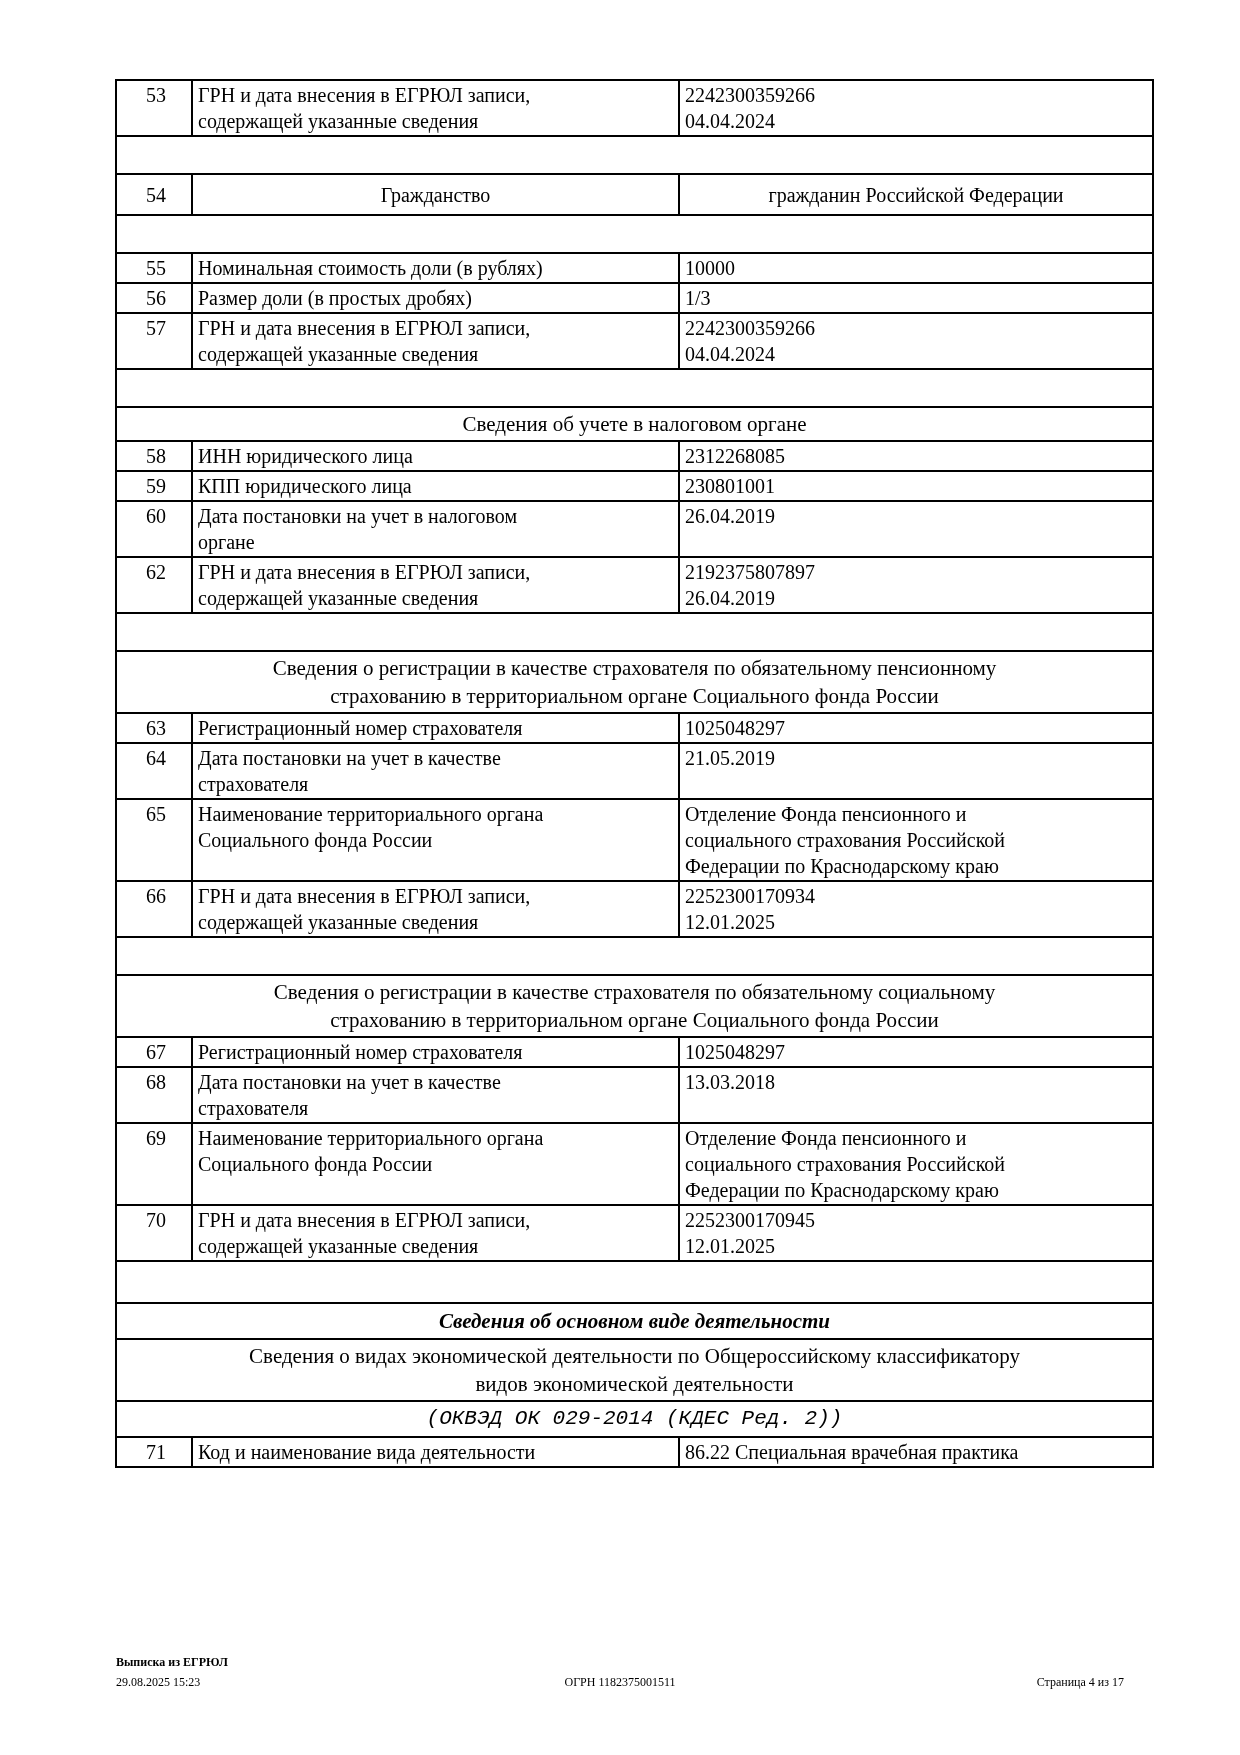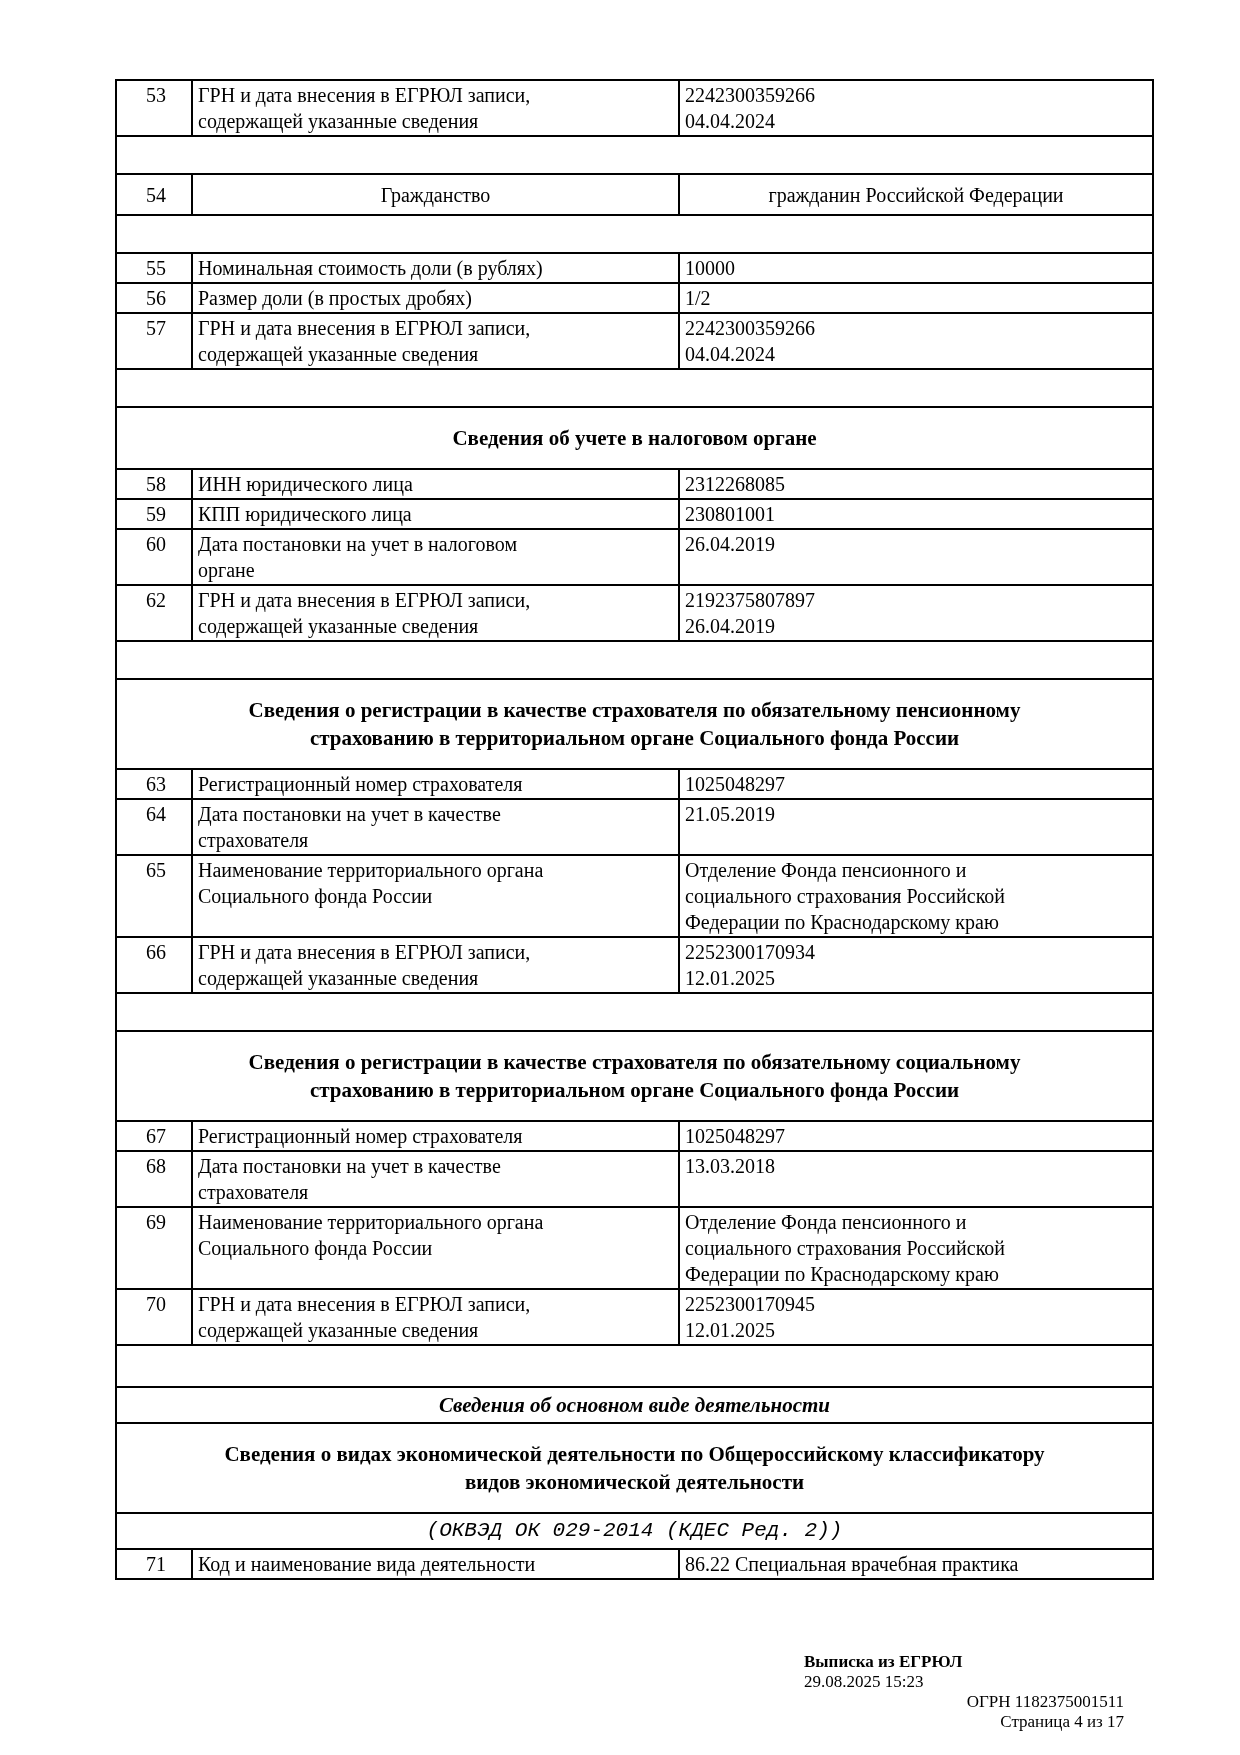--- a/index.html
+++ b/index.html
@@ -40,46 +40,45 @@
     padding: 0;
   }
   .doc-table tr.spacer-row.tall td { height: 40px; }
   .doc-table tr.pad-row td {
     height: 37px;
     vertical-align: middle;
     text-align: center;
   }
   .doc-table td.section {
     text-align: center;
-    font-weight: bold;
+    font-weight: normal;
     font-size: 21px;
     line-height: 28px;
-    padding: 16px 6px;
+    padding: 2px 6px;
     vertical-align: middle;
   }
   .doc-table td.subsection {
     text-align: center;
     font-style: italic;
     font-weight: bold;
     font-size: 21px;
     line-height: 26px;
     height: 32px;
     vertical-align: middle;
   }
   .doc-table td.subsection.light { font-weight: normal; font-family: Liberation Mono, monospace; }
   .footer {
     position: absolute;
     left: 116px;
     top: 1652px;
     width: 1008px;
     display: flex;
     align-items: flex-end;
-    font-size: 17px;
+    font-size: 12px;
     line-height: 20px;
-    flex-direction: column;
   }
   .footer .f-left  { width: 320px; text-align: left; }
   .footer .f-left .doc-type { font-weight: bold; }
   .footer .f-center { flex: 1; text-align: center; }
   .footer .f-right { width: 320px; text-align: right; }
 </style>
 </head>
 <body>
 
 <div class="page">
@@ -110,21 +109,21 @@
         <td colspan="3"></td>
       </tr>
       <tr>
         <td class="num">55</td>
         <td>Номинальная стоимость доли (в рублях)</td>
         <td>10000</td>
       </tr>
       <tr>
         <td class="num">56</td>
         <td>Размер доли (в простых дробях)</td>
-        <td>1/2</td>
+        <td>1/3</td>
       </tr>
       <tr>
         <td class="num">57</td>
         <td>ГРН и дата внесения в ЕГРЮЛ записи,
 содержащей указанные сведения</td>
         <td>2242300359266
 04.04.2024</td>
       </tr>
       <tr class="spacer-row">
         <td colspan="3"></td>

